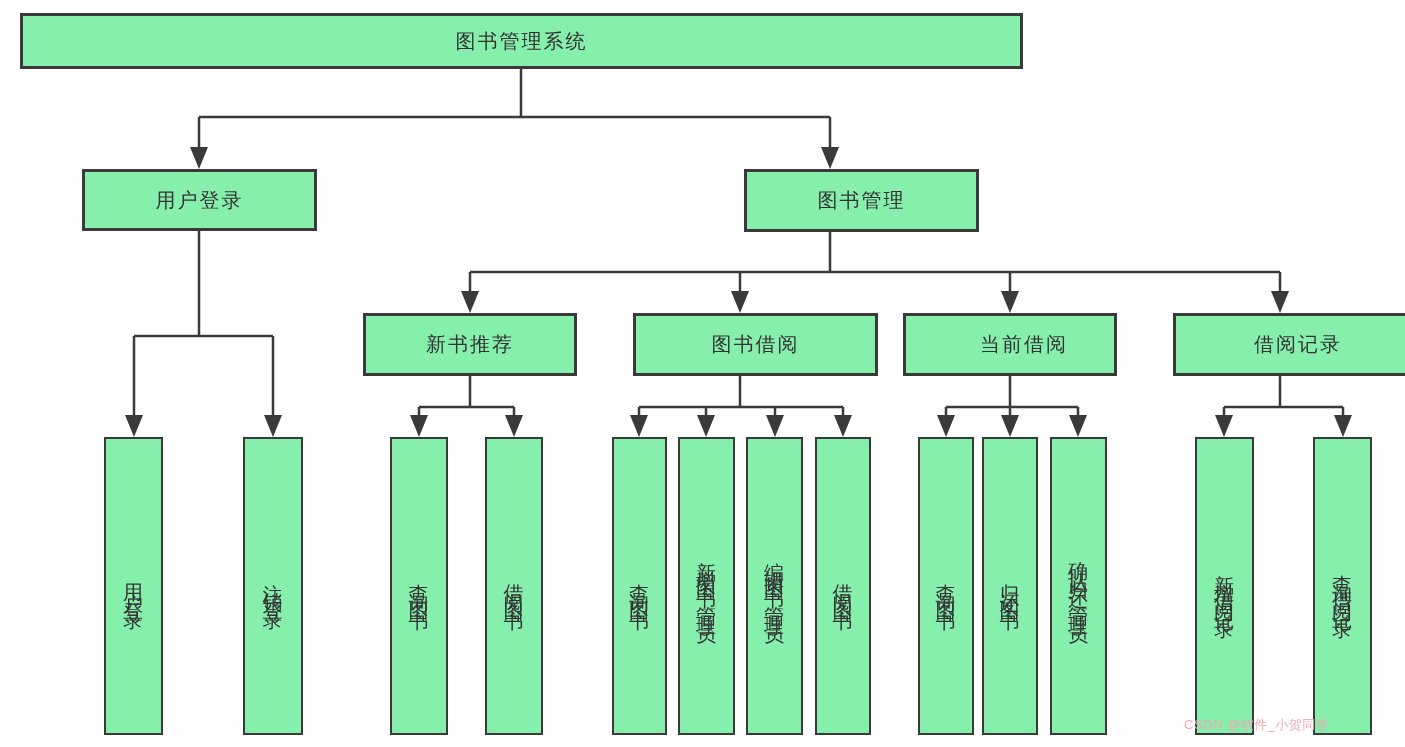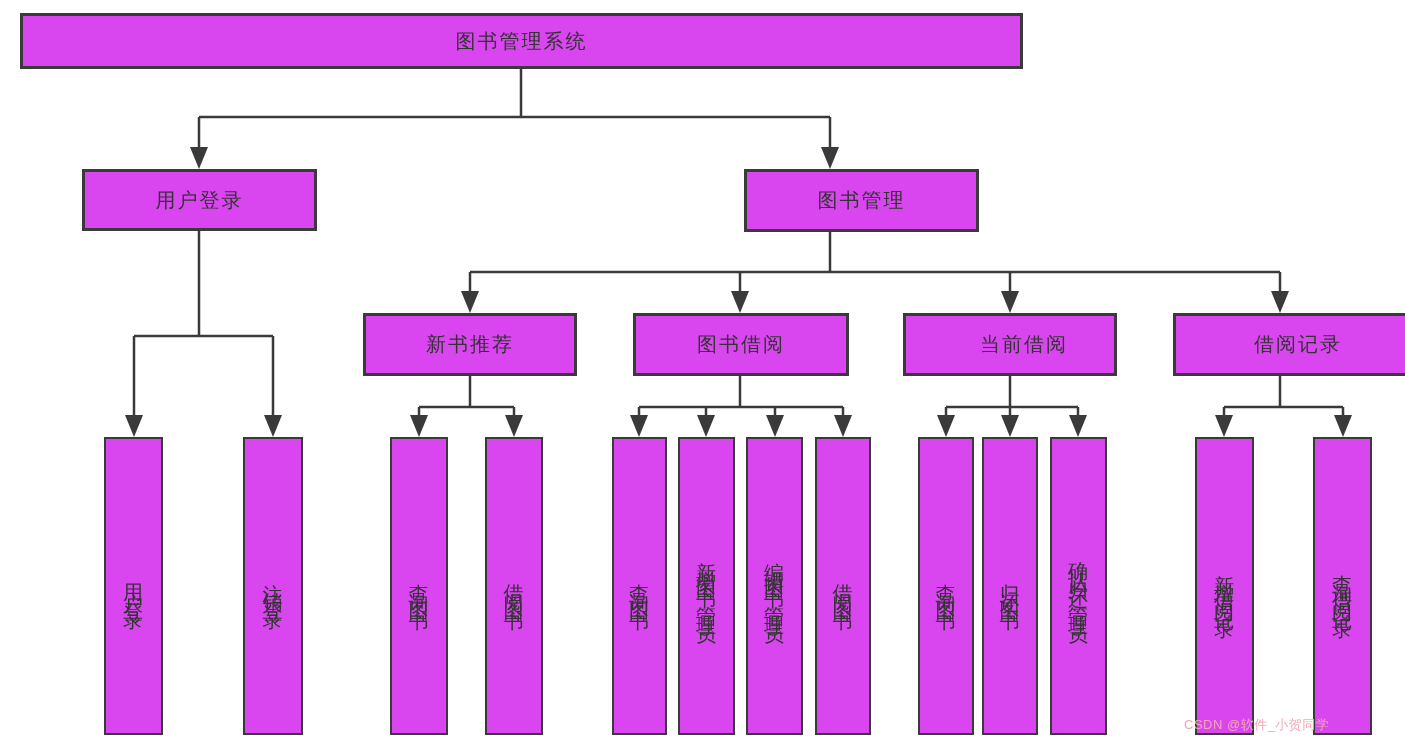--- a/index.html
+++ b/index.html
@@ -15,21 +15,21 @@
     background: #ffffff;
     overflow: hidden;
   }
   #connectors {
     position: absolute;
     left: 0; top: 0;
     z-index: 1;
   }
   .box {
     position: absolute;
-    background: #d946ef;
+    background: #86efac;
     border: 3px solid #3a3a3a;
     box-sizing: border-box;
     display: flex;
     align-items: center;
     justify-content: center;
     z-index: 2;
     color: #333333;
   }
   .box.h span {
     font-size: 20px;
@@ -112,21 +112,21 @@
   <div class="box h" style="left:82px; top:169px; width:235px; height:62px;">
     <span>用户登录</span>
   </div>
   <div class="box h" style="left:744px; top:169px; width:235px; height:63px;">
     <span>图书管理</span>
   </div>
 
   <div class="box h" style="left:363px; top:313px; width:214px; height:63px;text-align:right;">
     <span>新书推荐</span>
   </div>
-  <div class="box h" style="left:633px; top:313px; width:216px; height:63px;">
+  <div class="box h" style="left:633px; top:313px; width:245px; height:63px;">
     <span>图书借阅</span>
   </div>
   <div class="box h" style="left:903px; top:313px; width:214px; height:63px;padding-left:28px;">
     <span>当前借阅</span>
   </div>
   <div class="box h" style="left:1173px; top:313px; width:250px; height:63px;">
     <span>借阅记录</span>
   </div>
 
   <div class="box v" style="left:104px; top:437px; width:59px; height:298px;">

